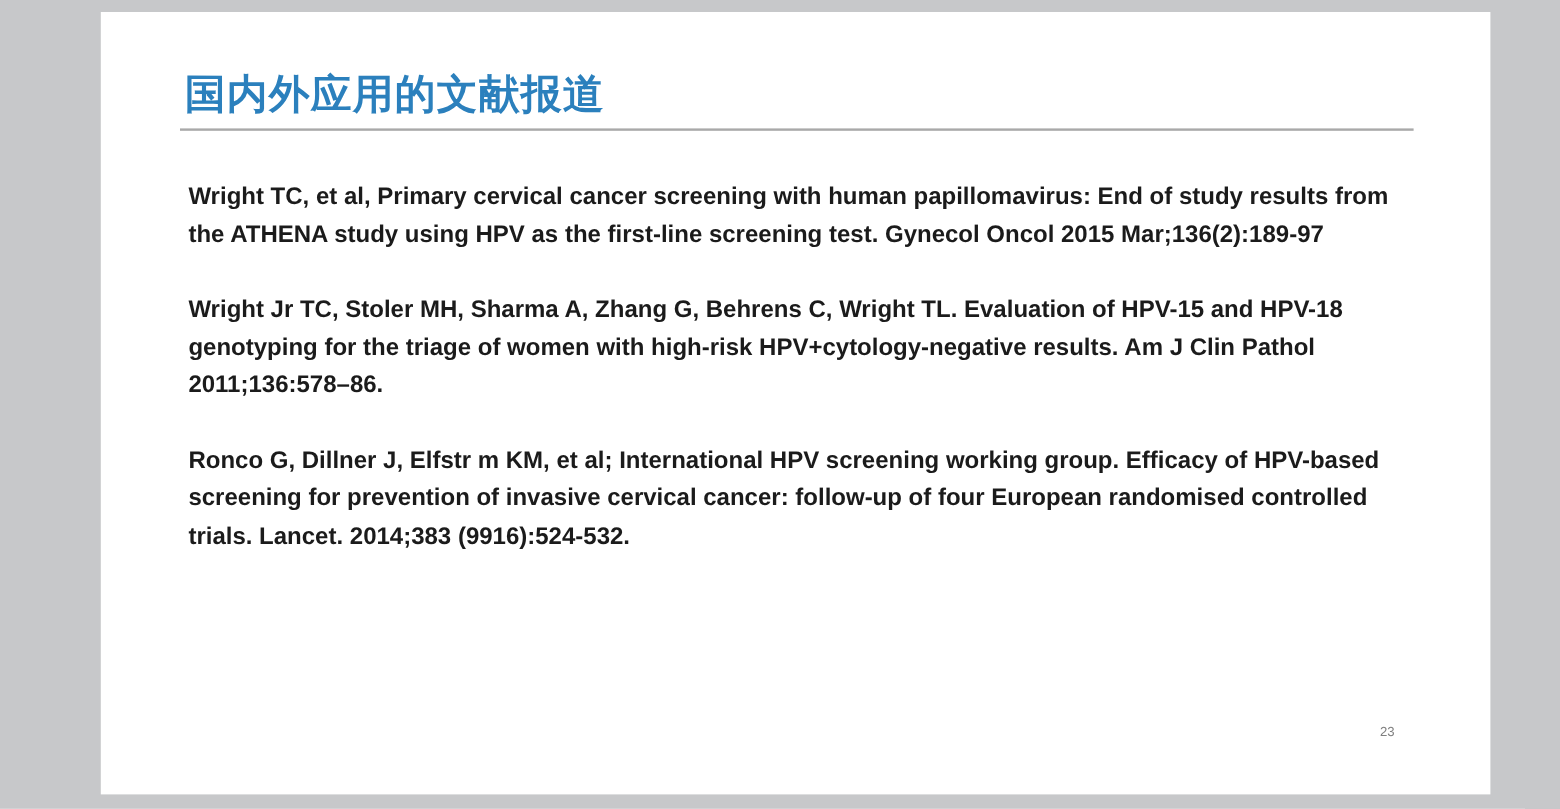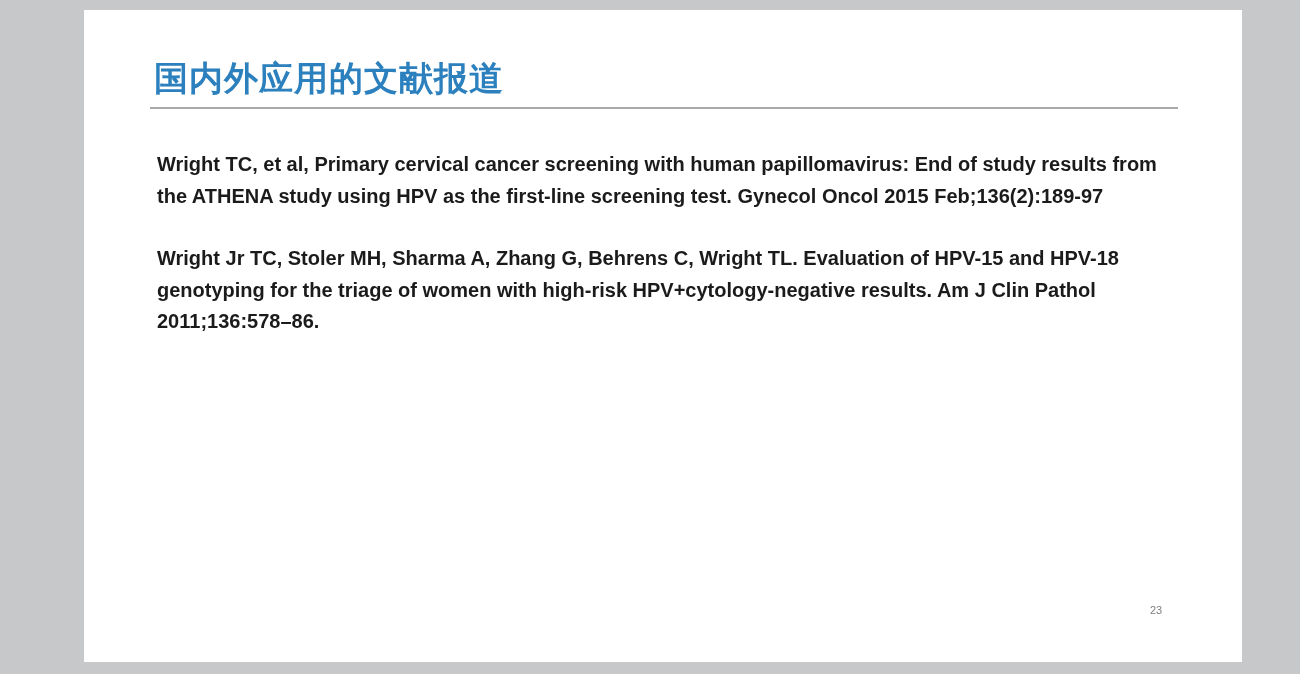--- a/index.html
+++ b/index.html
@@ -67,19 +67,20 @@
 </head>
 <body>
 
 <div class="slide">
 
   <div class="slide-title">国内外应用的文献报道</div>
 
   <div class="title-divider"></div>
 
   <div class="references">
-    <p class="reference">Wright TC, et al, Primary cervical cancer screening with human papillomavirus: End of study results from the ATHENA study using HPV as the first-line screening test. Gynecol Oncol 2015 Feb;136(2):189-97</p>
+    <p class="reference">Wright TC, et al, Primary cervical cancer screening with human papillomavirus: End of study results from the ATHENA study using HPV as the first-line screening test. Gynecol Oncol 2015 Mar;136(2):189-97</p>
     <p class="reference">Wright Jr TC, Stoler MH, Sharma A, Zhang G, Behrens C, Wright TL. Evaluation of HPV-15 and HPV-18 genotyping for the triage of women with high-risk HPV+cytology-negative results. Am J Clin Pathol 2011;136:578–86.</p>
+    <p class="reference">Ronco G, Dillner J, Elfstr m KM, et al; International HPV screening working group. Efficacy of HPV-based screening for prevention of invasive cervical cancer: follow-up of four European randomised controlled trials. Lancet. 2014;383 (9916):524-532.</p>
   </div>
 
   <div class="page-number">23</div>
 
 </div>
 
 </body></html>

